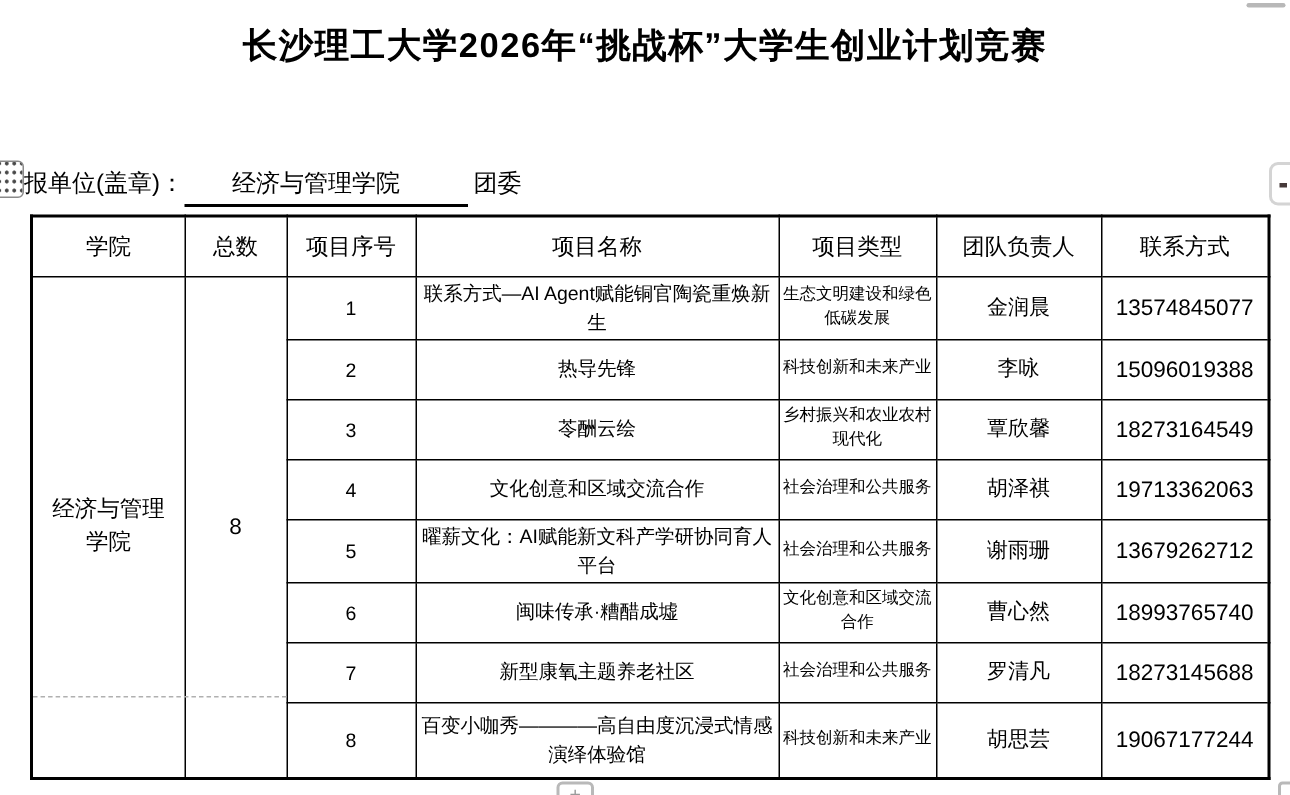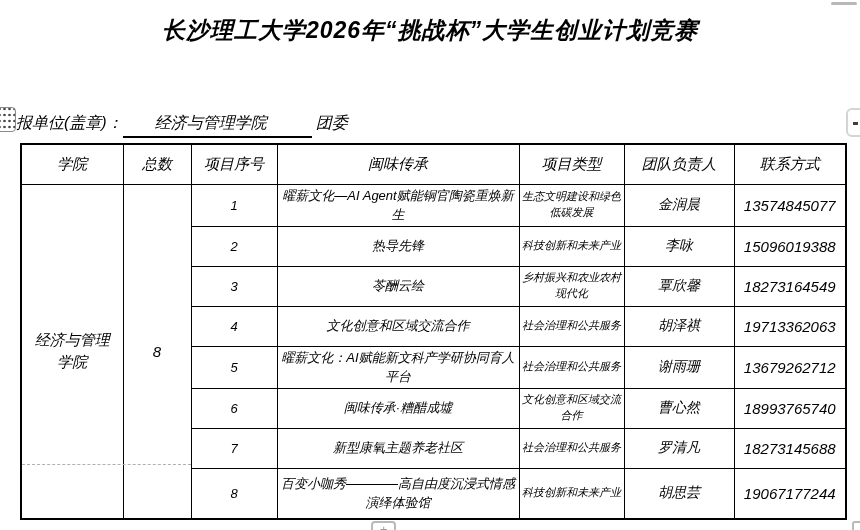--- a/index.html
+++ b/index.html
@@ -2,21 +2,21 @@
 <html><head>
 <meta charset="utf-8">
 <style>
   * { box-sizing: border-box; }
   html, body { margin: 0; padding: 0; }
   body {
     width: 860px; height: 530px; overflow: hidden;
     background: #ffffff; color: #000;
     font-family: "Liberation Sans", sans-serif;
   }
-  .page { position: relative; width: 860px; height: 530px; font-style: italic; }
+  .page { position: relative; width: 860px; height: 530px; }
 
   
   .doc-title {
     position: absolute; top: 13px; left: 0; width: 860px;
     text-align: center; font-weight: 700; font-size: 23px; line-height: 34px;
     letter-spacing: 1px;
   }
 
   
   .decl {
@@ -113,32 +113,32 @@
         <col style="width:242px">
           <col style="width:105px">
           <col style="width:110px">
         <col style="width:112px">
       </colgroup>
       <thead>
         <tr>
           <th>学院</th>
           <th>总数</th>
           <th>项目序号</th>
-          <th>闽味传承</th>
+          <th>项目名称</th>
           <th>项目类型</th>
           <th>团队负责人</th>
           <th>联系方式</th>
         </tr>
       </thead>
       <tbody>
         <tr>
           <td class="college-cell" rowspan="8">经济与管理学院</td>
           <td class="total-cell" rowspan="8">8</td>
           <td class="serial">1</td>
-          <td class="pname">曜薪文化—AI Agent赋能铜官陶瓷重焕新生</td>
+          <td class="pname">联系方式—AI Agent赋能铜官陶瓷重焕新生</td>
           <td class="ptype">生态文明建设和绿色低碳发展</td>
           <td class="leader">金润晨</td>
           <td class="phone">13574845077</td>
         </tr>
         <tr>
           <td class="serial">2</td>
           <td class="pname">热导先锋</td>
           <td class="ptype">科技创新和未来产业</td>
           <td class="leader">李咏</td>
           <td class="phone">15096019388</td>

